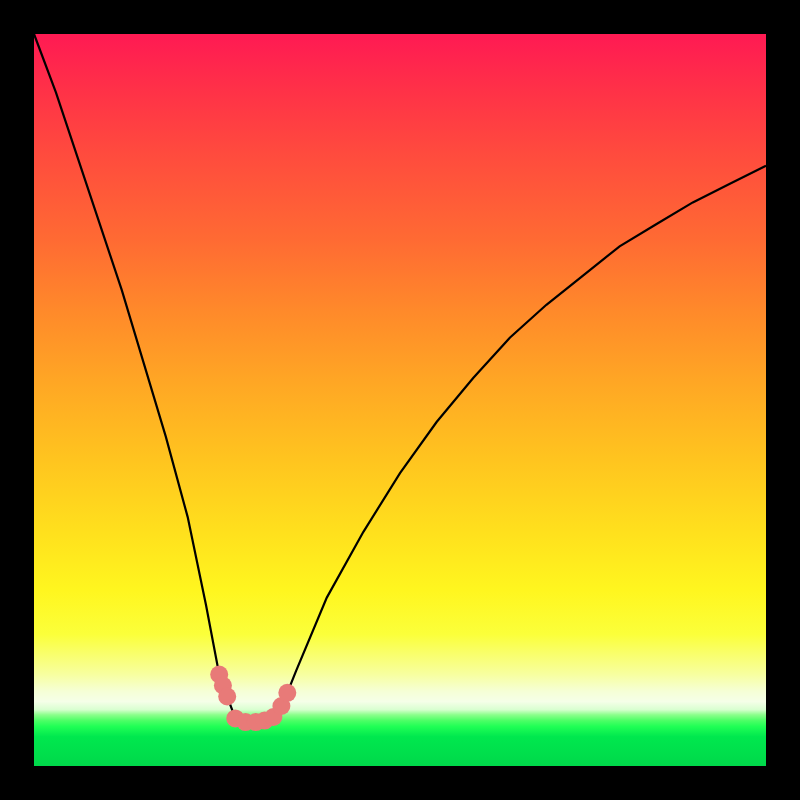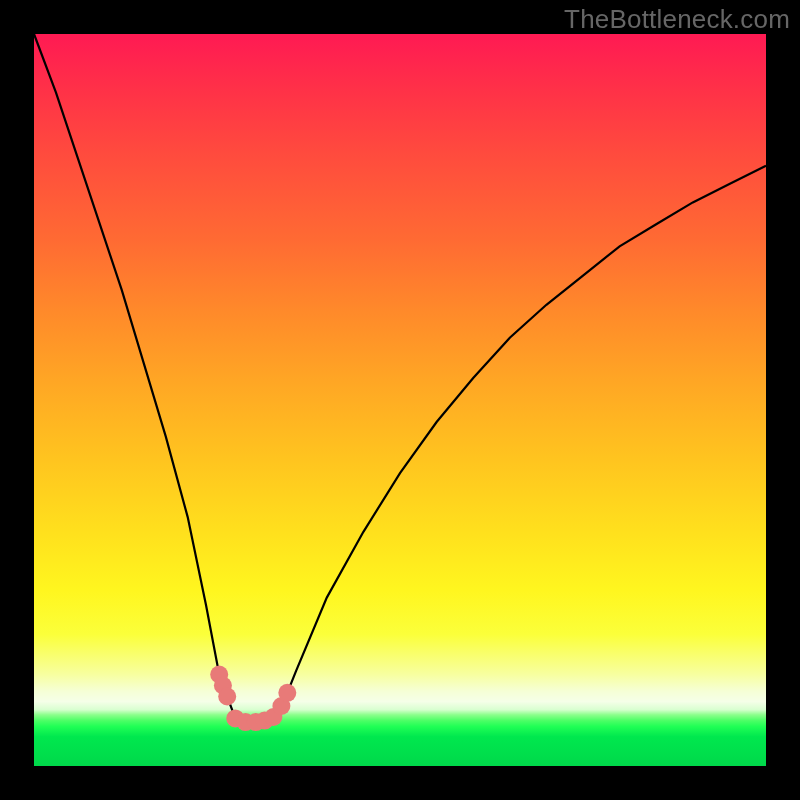--- a/index.html
+++ b/index.html
@@ -65,21 +65,20 @@
     width: 732px;
     height: 732px;
     overflow: visible;
   }
 </style>
 </head>
 <body>
 
 <div class="frame">
 
-  <div class="watermark">TheBottleneck.com</div>
 
   <div class="plot-area">
     <svg class="curves" viewBox="0 0 732 732">
       <path id="curve-path" fill="none" stroke="#000000" stroke-width="2.2" d="M0.0 0.0 L22.0 58.6 L43.9 124.4 L65.9 190.3 L87.8 256.2 L109.8 329.4 L131.8 402.6 L153.7 483.1 L172.0 571.0 L185.2 640.5 L188.9 651.5 L193.2 662.5 L201.3 684.4 L211.5 688.1 L221.8 688.1 L230.6 686.6 L239.4 683.0 L247.4 672.0 L253.3 658.8 L262.1 636.8 L292.8 563.6 L329.4 497.8 L366.0 439.2 L402.6 388.0 L439.2 344.0 L475.8 303.8 L512.4 270.8 L549.0 241.6 L585.6 212.3 L622.2 190.3 L658.8 168.4 L695.4 150.1 L732.0 131.8"></path>
       <g id="marker-group">
           <circle cx="185.2" cy="640.5" r="9" fill="#e87a78" stroke="#c94f4d" stroke-width="0"></circle>
           <circle cx="188.9" cy="651.5" r="9" fill="#e87a78" stroke="#c94f4d" stroke-width="0"></circle>
           <circle cx="193.2" cy="662.5" r="9" fill="#e87a78" stroke="#c94f4d" stroke-width="0"></circle>
           <circle cx="201.3" cy="684.4" r="9" fill="#e87a78" stroke="#c94f4d" stroke-width="0"></circle>
           <circle cx="211.5" cy="688.1" r="9" fill="#e87a78" stroke="#c94f4d" stroke-width="0"></circle>

